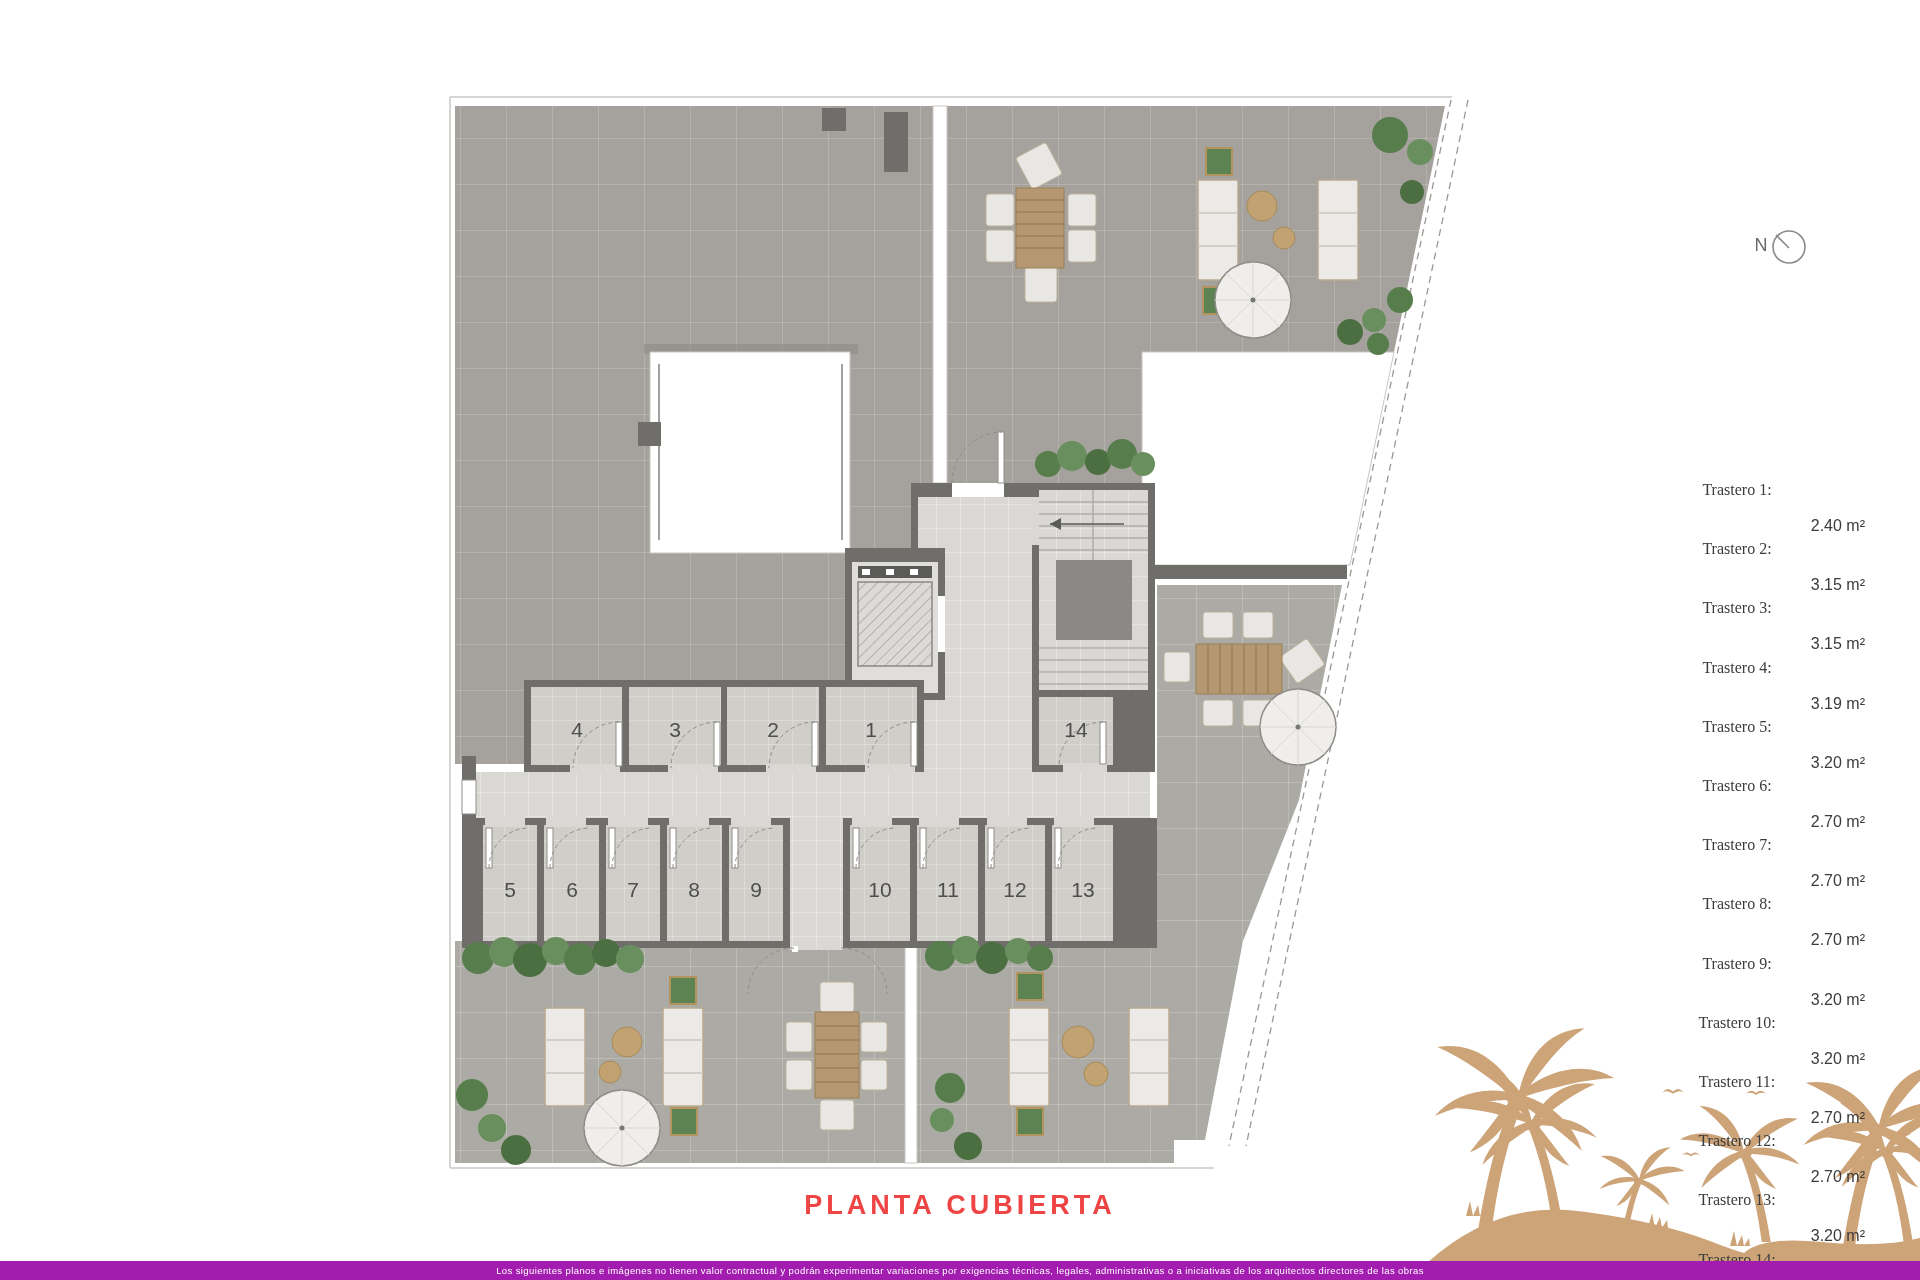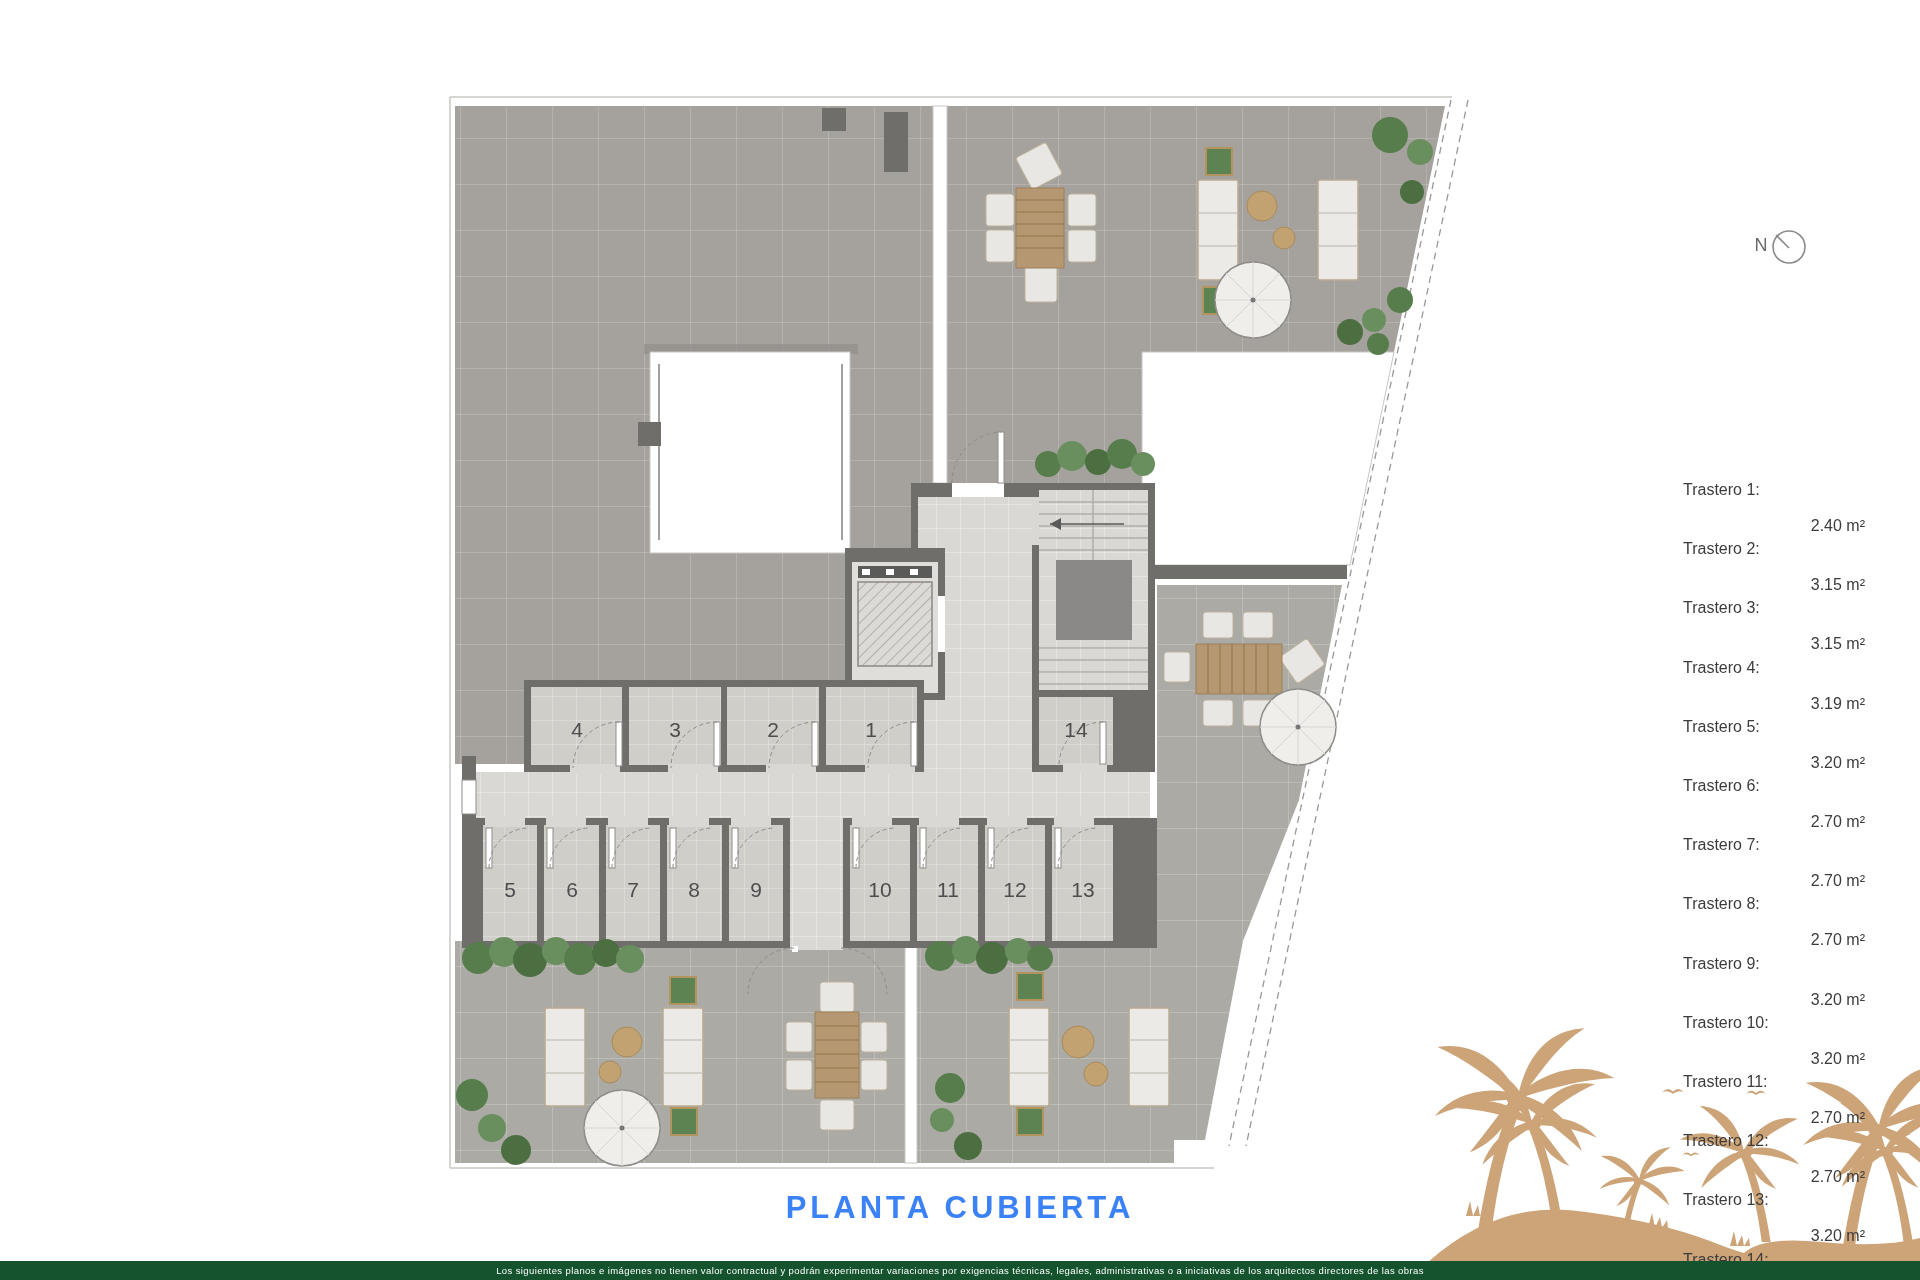--- a/index.html
+++ b/index.html
@@ -4,25 +4,25 @@
 <style>
   html,body{margin:0;padding:0;background:#ffffff;}
   #stage{position:relative;width:1920px;height:1280px;background:#fff;overflow:hidden;
          font-family:"Liberation Sans", sans-serif;}
   svg{position:absolute;left:0;top:0;}
   svg text{font-family:"Liberation Sans", sans-serif;}
   .room-num{font-size:21px;fill:#4e4e4e;}
   #legend{position:absolute;left:1683px;top:478px;width:182px;color:#3c3c3c;
           font-size:16px;line-height:23.2px;}
   .legend-row{display:flex;white-space:nowrap;}
-  .legend-label{flex:0 0 108px;text-align:left;}
+  .legend-label{flex:0 0 108px;text-align:center;font-family:Liberation Serif, serif;}
   .legend-area{flex:1;text-align:right;margin-top:36px;}
   #plan-title{position:absolute;left:640px;top:1190px;width:640px;text-align:center;
-              font-size:31px;font-weight:bold;letter-spacing:4px;color:#3b82f6;}
-  #footer-bar{position:absolute;left:0;top:1261px;width:1920px;height:19px;background:#14532d;}
+              font-size:27px;font-weight:bold;letter-spacing:4px;color:#ef4444;}
+  #footer-bar{position:absolute;left:0;top:1261px;width:1920px;height:19px;background:#a21caf;}
   #footer-bar .disclaimer{width:100%;text-align:center;color:#ffffff;font-size:9.5px;
               letter-spacing:.4px;padding-top:4px;}
 </style>
 </head>
 <body>
 
 <div id="stage">
 
 <svg width="1920" height="1280" viewBox="0 0 1920 1280">
   <defs>

